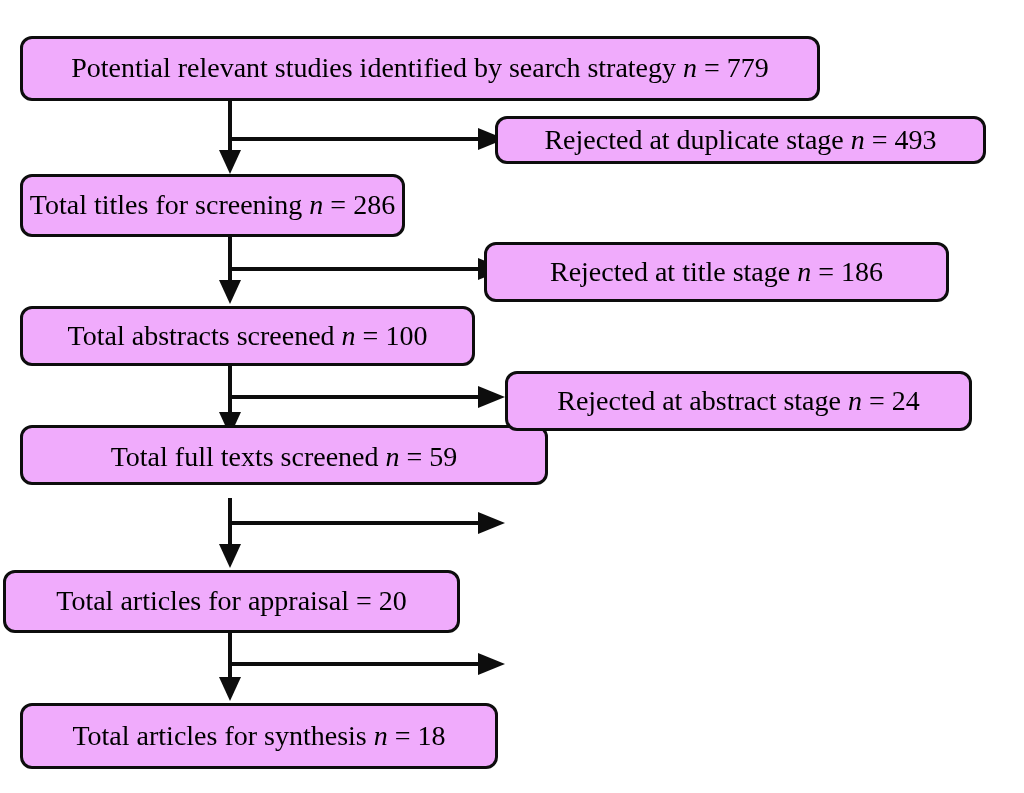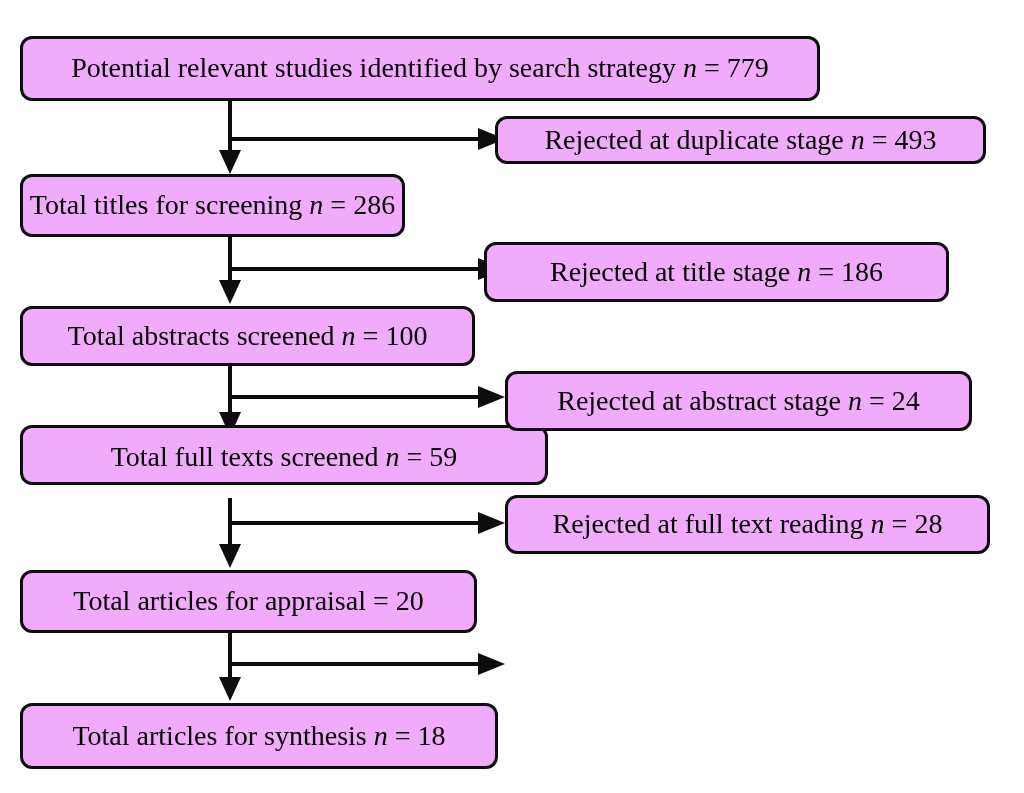--- a/index.html
+++ b/index.html
@@ -80,38 +80,35 @@
   </div>
 
   <div class="box" style="left:20px; top:306px; width:455px; height:60px;">
     <span><span>Total abstracts screened</span><span class="nvar"> n</span><span> = 100</span></span>
   </div>
 
   <div class="box" style="left:20px; top:425px; width:528px; height:60px;align-items:flex-end;">
     <span><span>Total full texts screened</span><span class="nvar"> n</span><span> = 59</span></span>
   </div>
 
-  <div class="box" style="left:20px; top:570px; width:457px; height:63px;">
+  <div class="box" style="left:3px; top:570px; width:457px; height:63px;">
     <span><span>Total articles for appraisal</span><span class="nvar"></span><span> = 20</span></span>
   </div>
 
   <div class="box" style="left:20px; top:703px; width:478px; height:66px;">
     <span><span>Total articles for synthesis</span><span class="nvar"> n</span><span> = 18</span></span>
   </div>
 
   <div class="box" style="left:495px; top:116px; width:491px; height:48px;">
     <span><span>Rejected at duplicate stage</span><span class="nvar"> n</span><span> = 493</span></span>
   </div>
 
   <div class="box" style="left:484px; top:242px; width:465px; height:60px;">
     <span><span>Rejected at title stage</span><span class="nvar"> n</span><span> = 186</span></span>
   </div>
 
   <div class="box" style="left:505px; top:371px; width:467px; height:60px;">
     <span><span>Rejected at abstract stage</span><span class="nvar"> n</span><span> = 24</span></span>
   </div>
 
-  <div class="box" style="left:505px; top:495px; width:485px; height:59px;">
-    <span><span>Rejected at full text reading</span><span class="nvar"> n</span><span> = 28</span></span>
-  </div>
 
 
 </div>
 
 </body></html>

